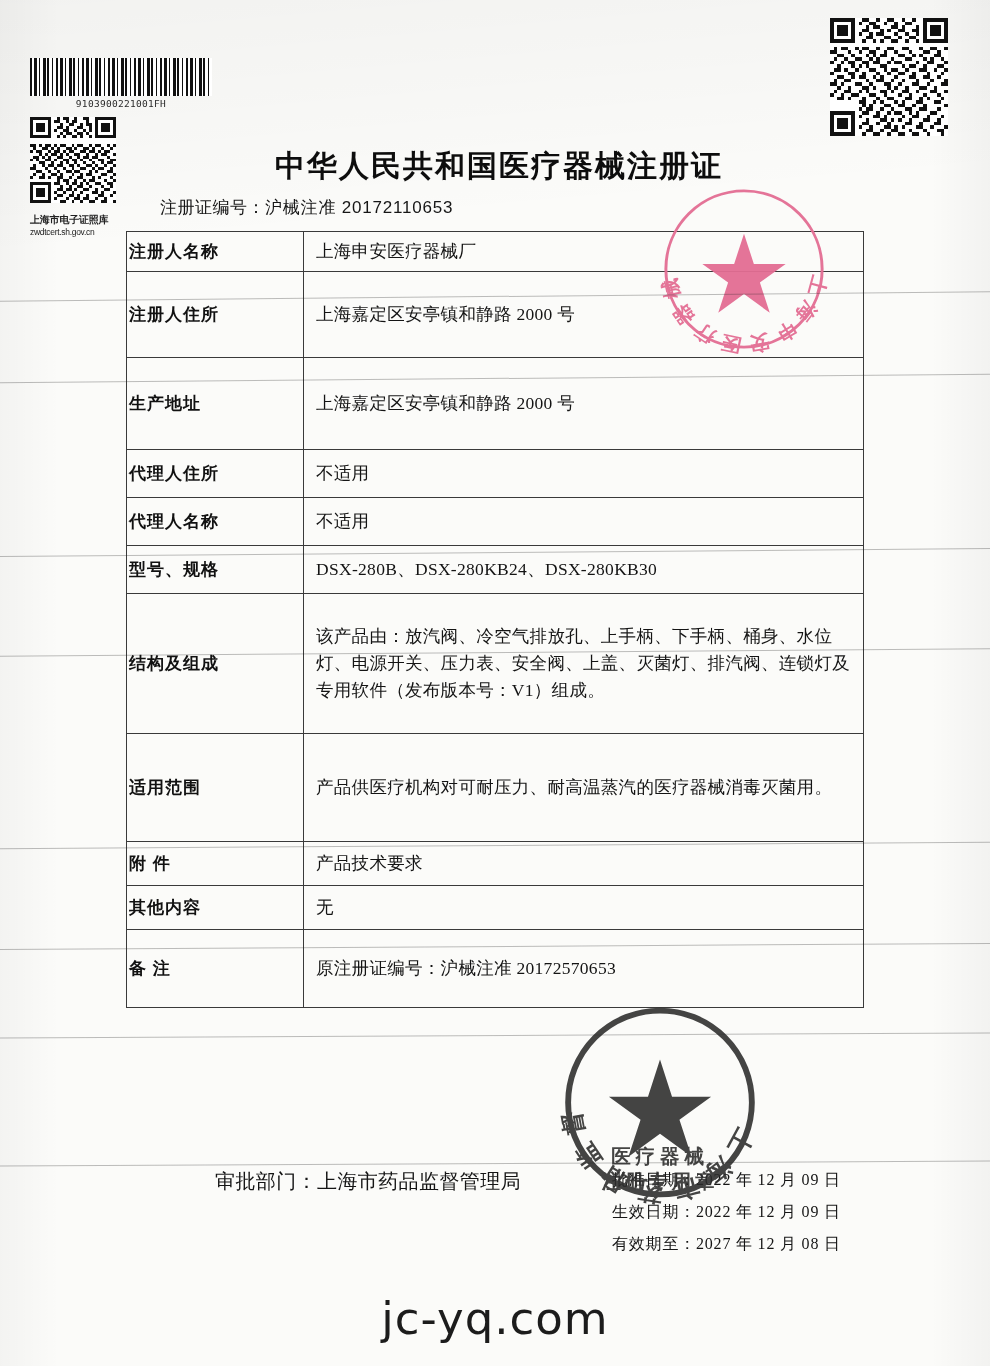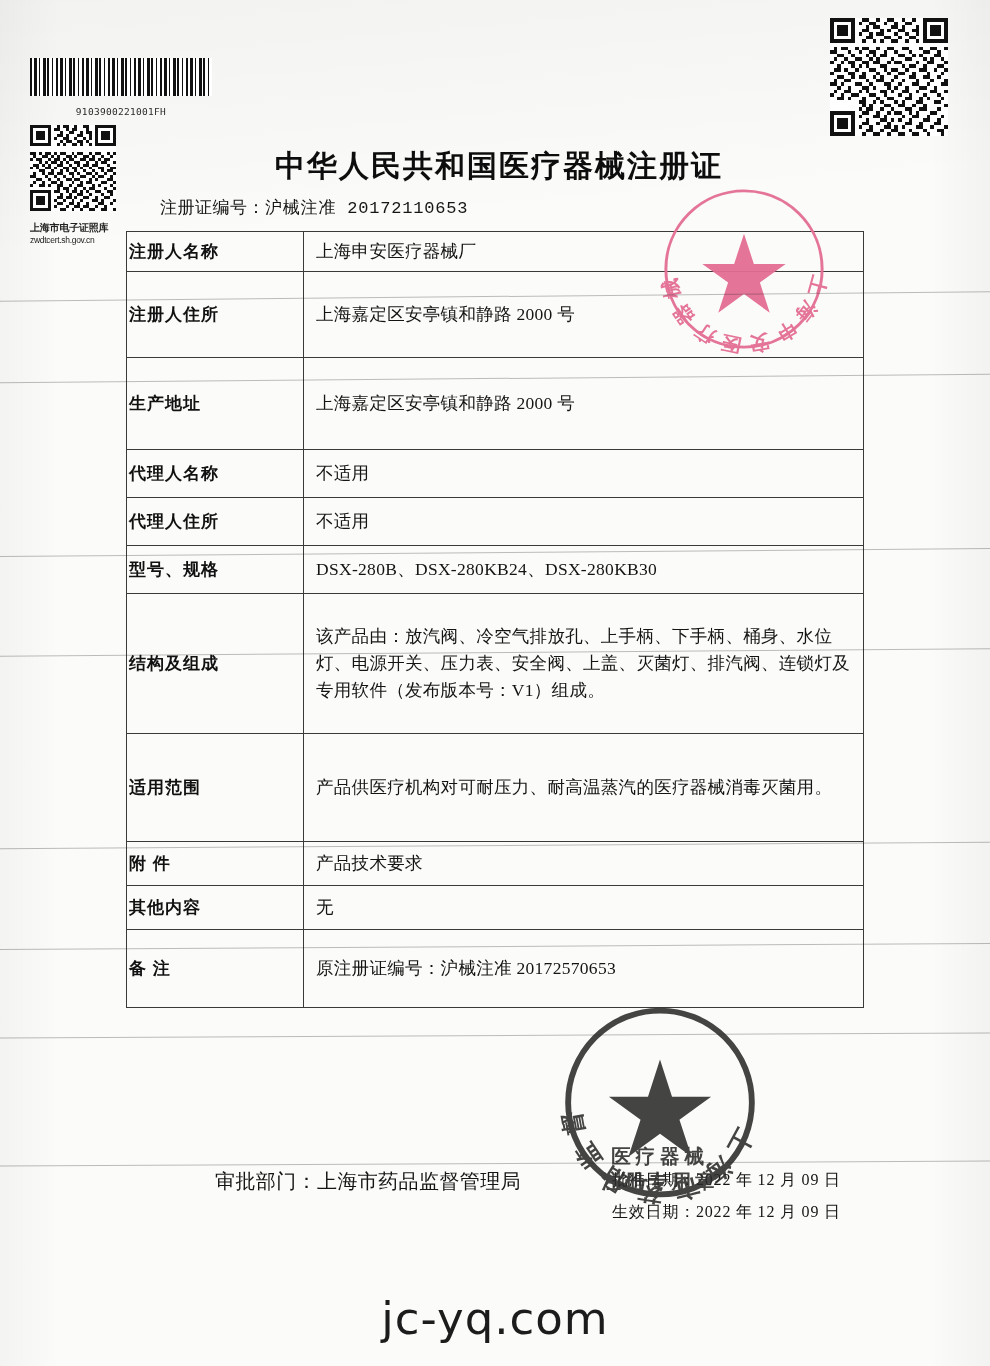--- a/index.html
+++ b/index.html
@@ -46,21 +46,21 @@
       #111 13px, #111 16px, #fff 16px, #fff 17px,
       #111 17px, #111 19px, #fff 19px, #fff 22px,
       #111 22px, #111 23px, #fff 23px, #fff 26px
     );
   }
   .barcode-num {
     font-family: "DejaVu Sans Mono", monospace;
     font-size: 9.5px;
     letter-spacing: 0.3px;
     text-align: center;
-    margin-top: 10px;
+    margin-top: 2px;
     color: #2a2a2a;
     width: 182px;
   }
   .qr-left {
     margin-top: 8px;
     width: 86px;
     height: 86px;
   }
   .qr-caption {
     margin-top: 6px;
@@ -102,21 +102,21 @@
   }
   .reg-no {
     position: absolute;
     left: 160px;
     top: 196px;
     font-size: 17px;
     letter-spacing: 0.5px;
     color: #161616;
   }
   .reg-no .num {
-    font-family: Liberation Mono, monospace;
+    font-family: Liberation Sans, sans-serif;
     letter-spacing: 0.8px;
   }
 
   
   .cert-table {
     position: absolute;
     left: 126px;
     top: 231px;
     width: 738px;
     border-collapse: collapse;
@@ -738,25 +738,25 @@
       </tr>
       <tr class="r-h86">
         <td class="label">注册人住所</td>
         <td class="value">上海嘉定区安亭镇和静路 2000 号</td>
       </tr>
       <tr class="r-h92">
         <td class="label">生产地址</td>
         <td class="value">上海嘉定区安亭镇和静路 2000 号</td>
       </tr>
       <tr class="r-h48">
+        <td class="label">代理人住所</td>
+        <td class="value">不适用</td>
+      </tr>
+      <tr class="r-h48">
         <td class="label">代理人名称</td>
-        <td class="value">不适用</td>
-      </tr>
-      <tr class="r-h48">
-        <td class="label">代理人住所</td>
         <td class="value">不适用</td>
       </tr>
       <tr class="r-h48">
         <td class="label">型号、规格</td>
         <td class="value mono">DSX-280B、DSX-280KB24、DSX-280KB30</td>
       </tr>
       <tr class="r-h140">
         <td class="label">结构及组成</td>
         <td class="value">该产品由：放汽阀、冷空气排放孔、上手柄、下手柄、桶身、水位灯、电源开关、压力表、安全阀、上盖、灭菌灯、排汽阀、连锁灯及专用软件（发布版本号：V1）组成。</td>
       </tr>
@@ -777,20 +777,21 @@
         <td class="value">原注册证编号：沪械注准 20172570653</td>
       </tr>
     </tbody>
   </table>
 
   <div class="footer">
     <div class="approve-dept">审批部门：上海市药品监督管理局</div>
     <div class="date-col">
       <div class="dnum">批准日期：2022 年 12 月 09 日</div>
       <div class="dnum">生效日期：2022 年 12 月 09 日</div>
+      <div class="dnum">有效期至：2027 年 12 月 08 日</div>
     </div>
   </div>
 
   <svg class="stamp-red" viewBox="0 0 200 200">
     <defs>
       <path id="redArc" d="M 100,100 m -74,0 a 74,74 0 1,1 148,0" transform="rotate(170 100 100)" fill="none"></path>
     </defs>
     <circle cx="100" cy="100" r="84" fill="none" stroke="#e36d93" stroke-width="3.2"></circle>
     <g fill="#e36d93">
       <polygon points="100,62 110.6,94.5 144.8,94.5 117.1,114.6 127.7,147.1 100,127 72.3,147.1 82.9,114.6 55.2,94.5 89.4,94.5"></polygon>

